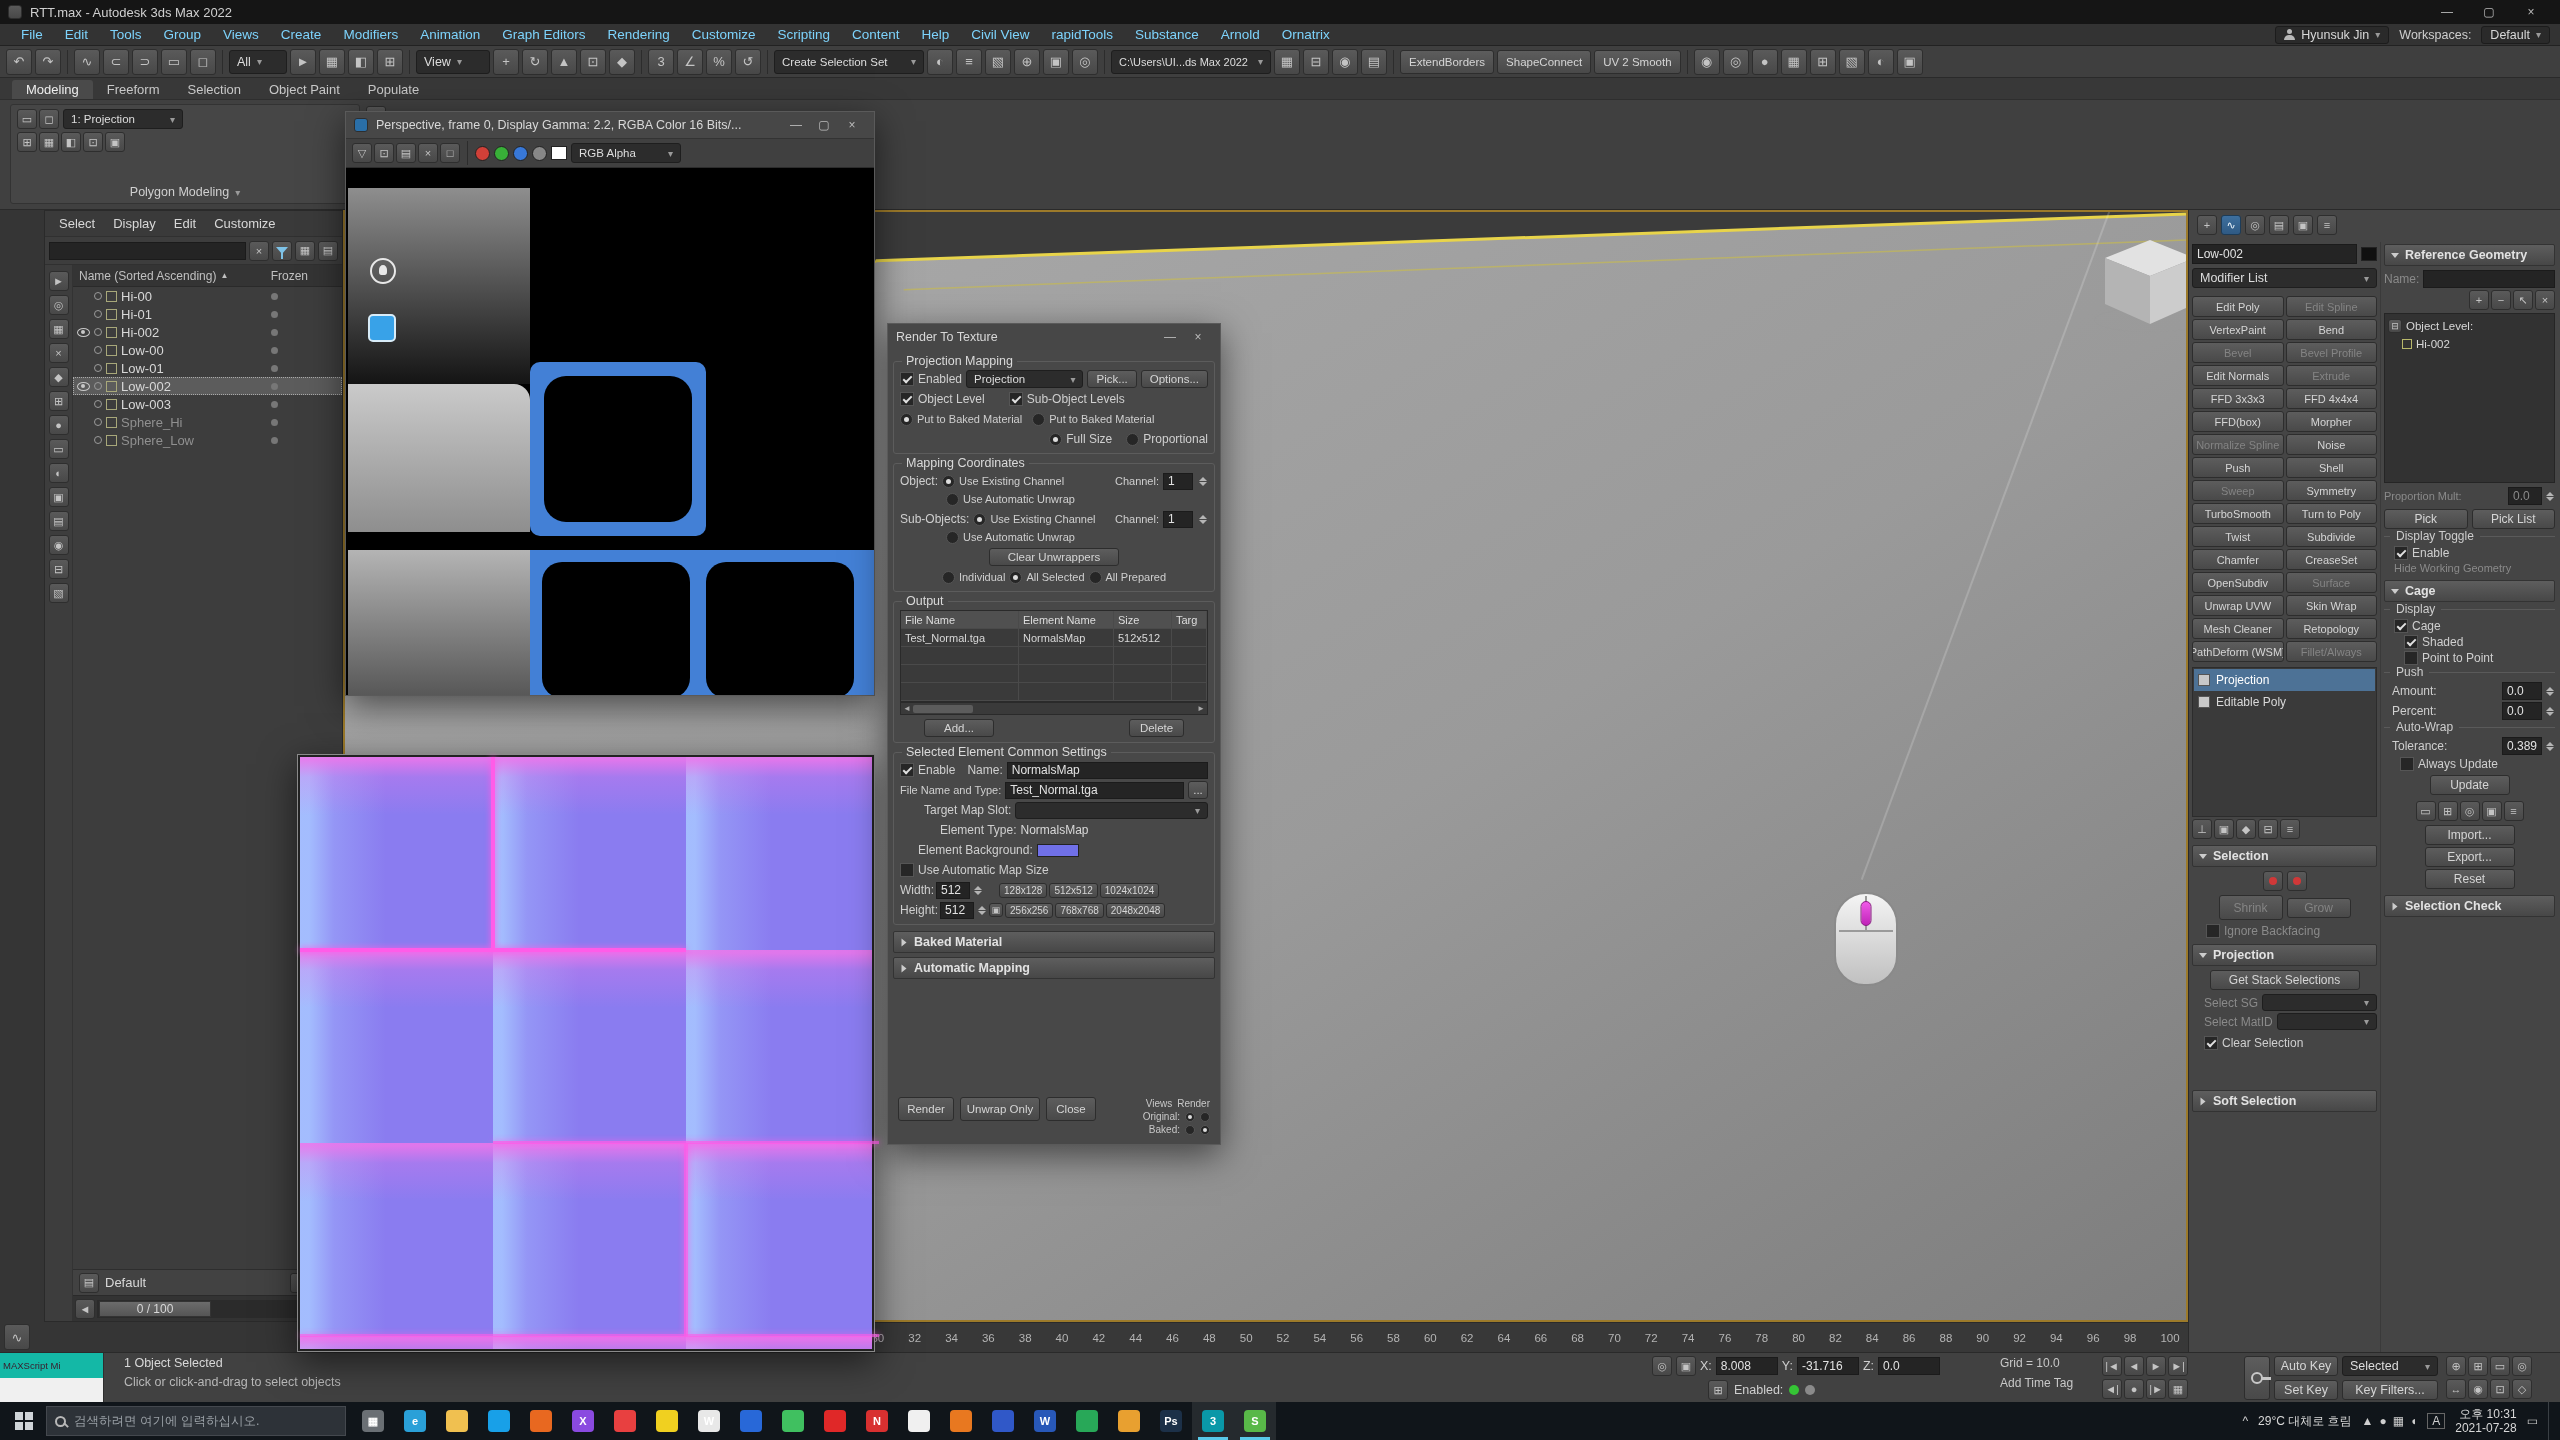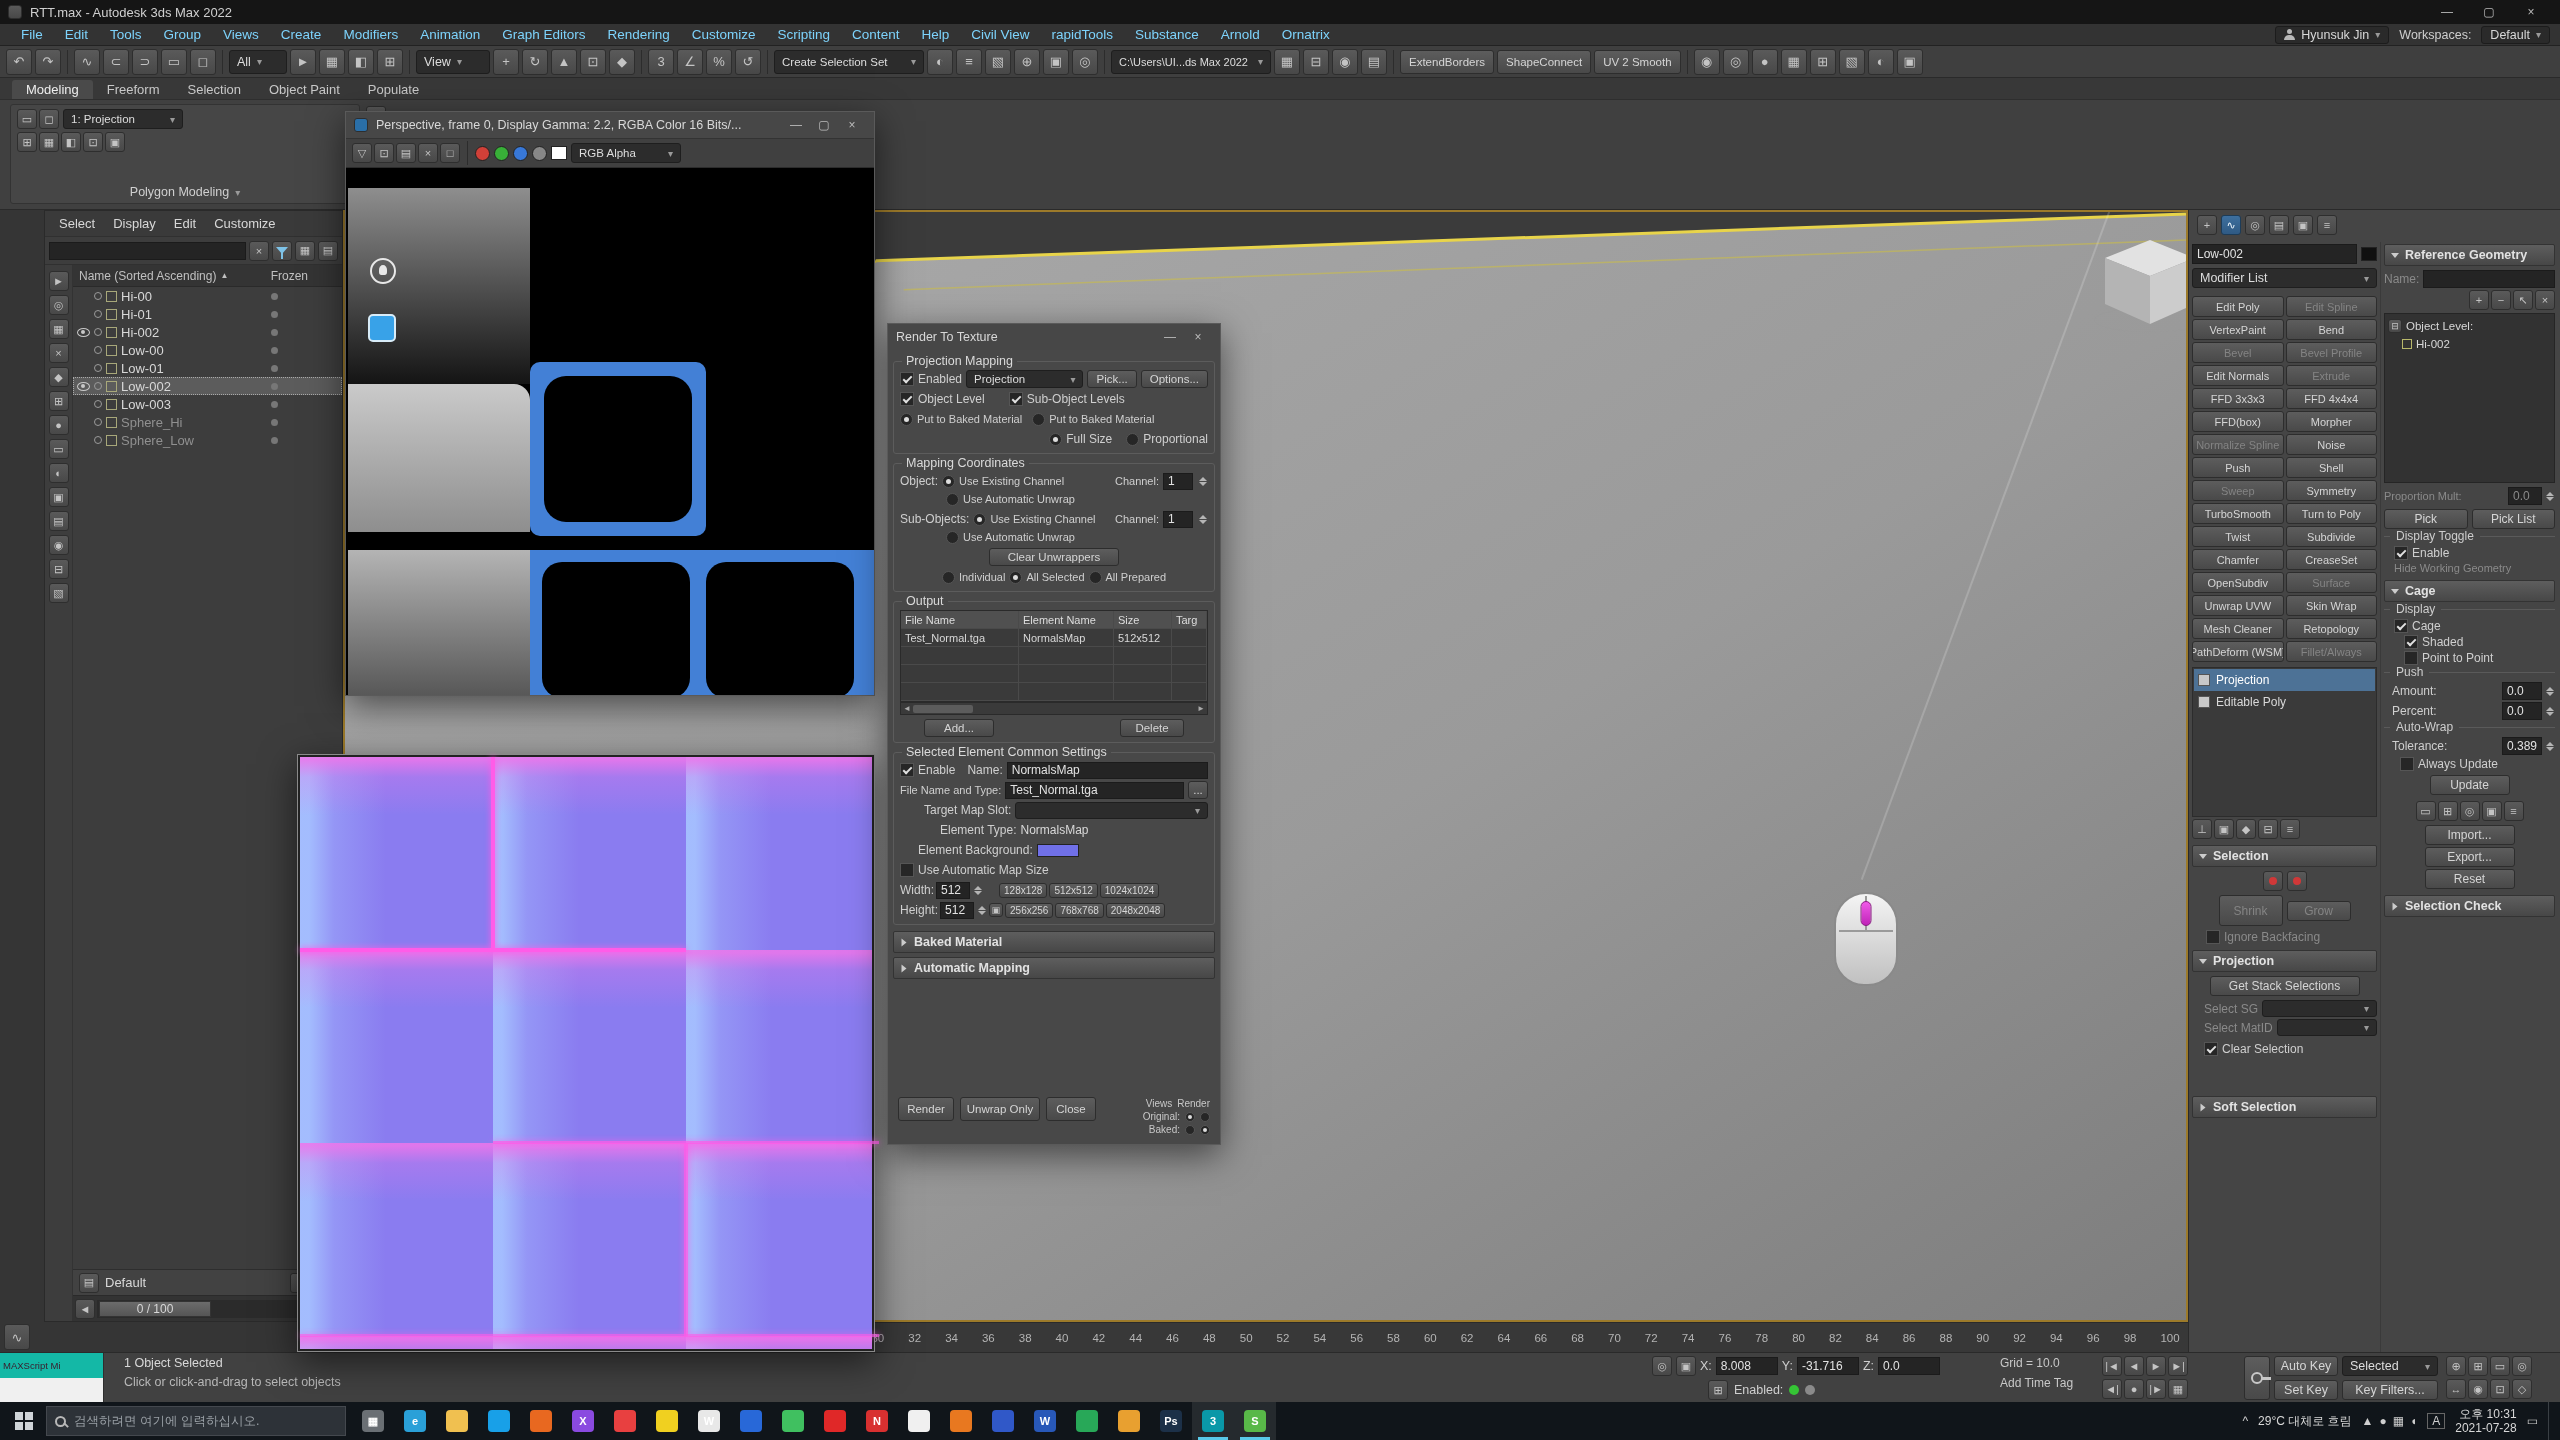--- a/index.html
+++ b/index.html
@@ -758,21 +758,21 @@
               <span class="otd c4"></span>
             </div>
         </div>
         <div class="hscroll">
           <span>◄</span>
           <div class="hthumb"></div>
           <span style="margin-left:auto">►</span>
         </div>
         <div class="row mt4" style="justify-content:space-between;padding:0 24px">
           <div class="b3" style="width:70px">Add...</div>
-          <div class="b3" style="width:64px">Delete</div>
+          <div class="b3" style="width:55px">Delete</div>
         </div>
       </div>
 
       <div class="grp">
         <span class="glabel">Selected Element Common Settings</span>
         <div class="row g4">
           <span class="cb on"></span>
           <span class="lab">Enable</span>
           <span class="lab" style="margin-left:8px">Name:</span>
           <div class="fld flex1">NormalsMap</div>
@@ -945,21 +945,21 @@
           </div>
         <div class="row g4 mt4 jc">
           <span class="ic sm">
               <span class="reddot"></span>
             </span>
           <span class="ic sm">
               <span class="reddot"></span>
             </span>
         </div>
         <div class="row g4 mt4 jc">
-          <div class="b3 dsb" style="width:64px;height:31px">Shrink</div>
+          <div class="b3 dsb" style="width:64px;height:25px">Shrink</div>
           <div class="b3 dsb" style="width:64px;height:20px">Grow</div>
         </div>
         <div class="row g4 mt4" style="padding-left:14px">
           <span class="cb"></span>
           <span class="lab dis">Ignore Backfacing</span>
         </div>
         <div class="roll mt6">
             <span class="tri"></span>
             <span>Projection</span>
           </div>

